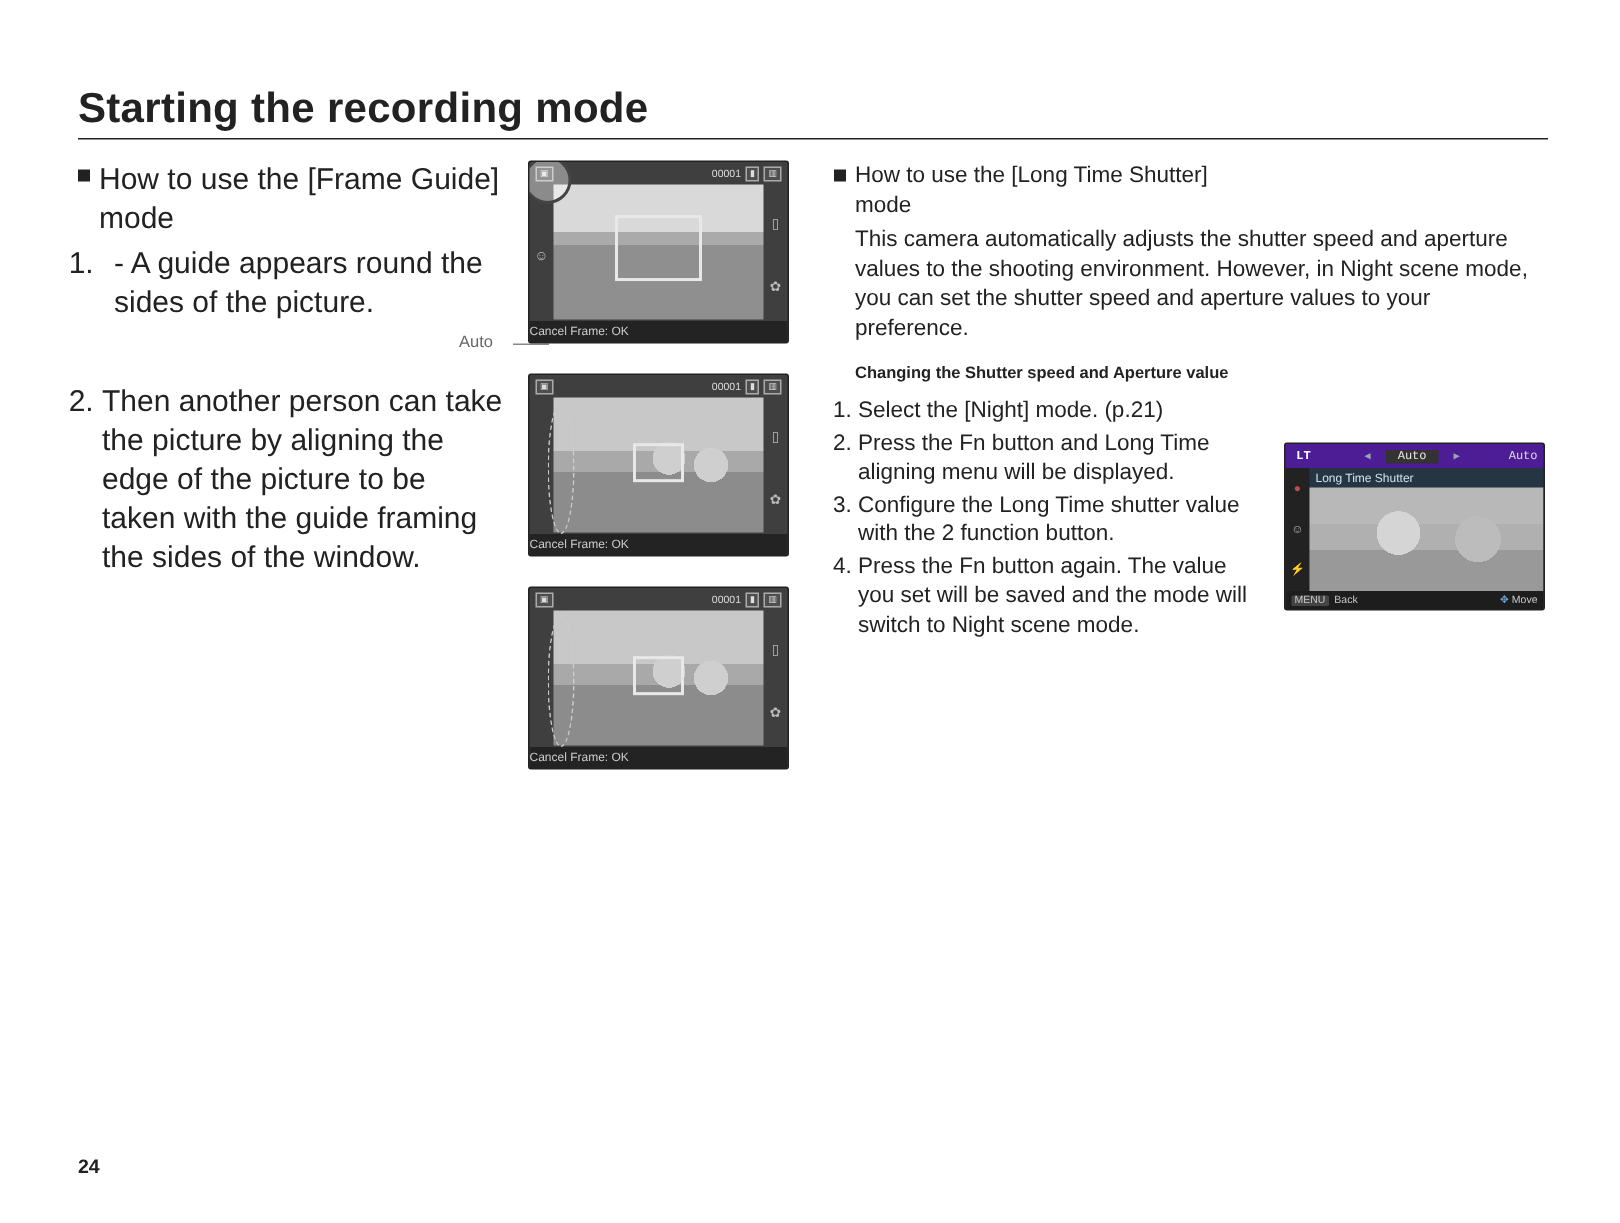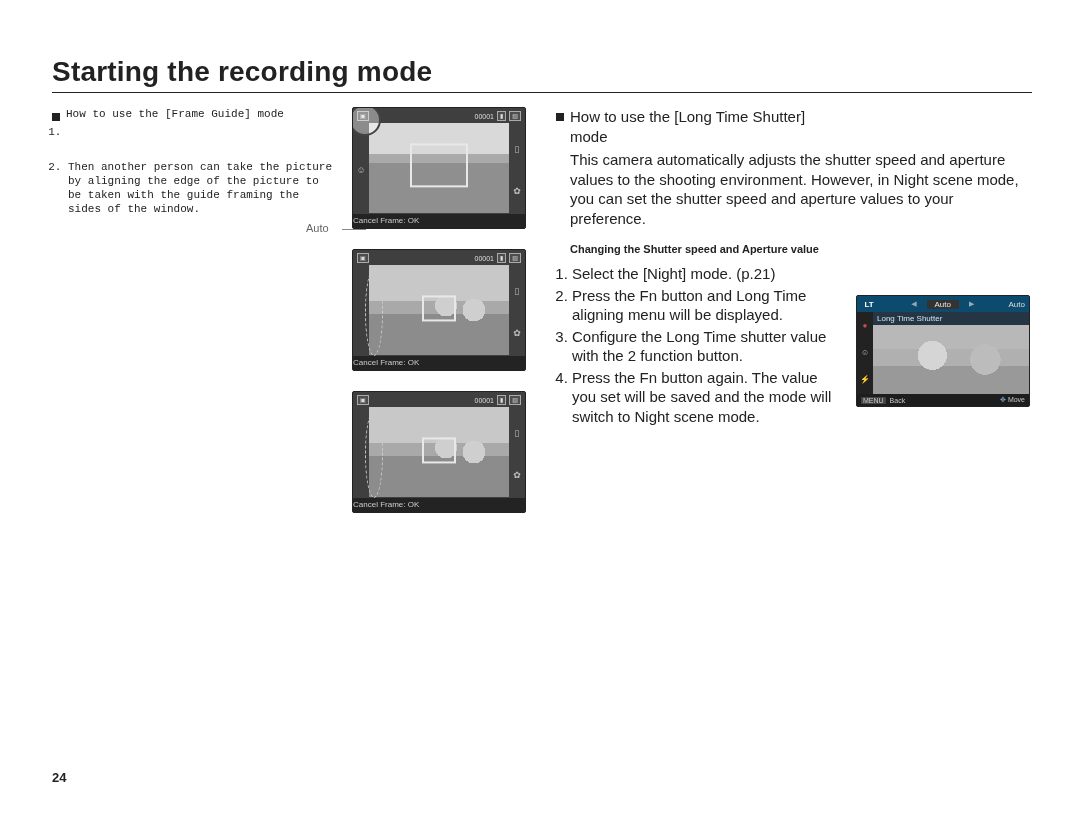--- a/index.html
+++ b/index.html
@@ -32,23 +32,22 @@
     display: flex;
     gap: 28px;
   }
   .col-left {
     width: 476px;
     display: flex;
     gap: 14px;
   }
   .col-left-text {
     width: 286px;
-    font-size: 11px;
+    font-size: 20px;
     line-height: 1.3;
-    font-family: Liberation Mono, monospace;
   }
   .col-left-images {
     width: 176px;
     display: flex;
     flex-direction: column;
     gap: 20px;
     position: relative;
   }
   .col-right {
     width: 476px;
@@ -215,27 +214,28 @@
     border-radius: 2px;
     position: relative;
     overflow: hidden;
     box-sizing: border-box;
     margin-top: 6px;
   }
   .lt-top {
     position: absolute;
     top: 0; left: 0; right: 0;
     height: 16px;
-    background: #0c4a6e;
+    background: #4c1d95;
     display: flex;
     align-items: center;
     color: #ddd;
     font-size: 8px;
     gap: 6px;
     padding: 0 4px;
+    font-family: Liberation Mono, monospace;
   }
   .lt-top .lt { width:16px; text-align:center; font-weight:600; color:#fff; }
   .lt-top .auto {
     flex: 1;
     display: flex;
     justify-content: center;
     align-items: center;
     gap: 10px;
   }
   .lt-top .auto span.opt {
@@ -311,22 +311,23 @@
 
     <div class="col-left">
       <div class="col-left-text">
         <div class="bullet-line">
           <div class="sq"></div>
           <div>How to use the [Frame Guide] mode</div>
         </div>
 
         <ol class="steps">
           <li>
+            <div class="sub">A guide appears round the sides of the picture.</div>
           </li>
-          <li style="margin-top:20px;">Then another person can take the picture by aligning the edge of the picture to be taken with the guide framing the sides of the window.</li>
+          <li style="margin-top:40px;">Then another person can take the picture by aligning the edge of the picture to be taken with the guide framing the sides of the window.</li>
         </ol>
       </div>
 
       <div class="col-left-images">
         <div class="guide-label">Auto</div>
 
         <div class="lcd">
           <div class="circle-callout"></div>
           <div class="lcd-scn">
             <div class="focus-rect focus-big"></div>

